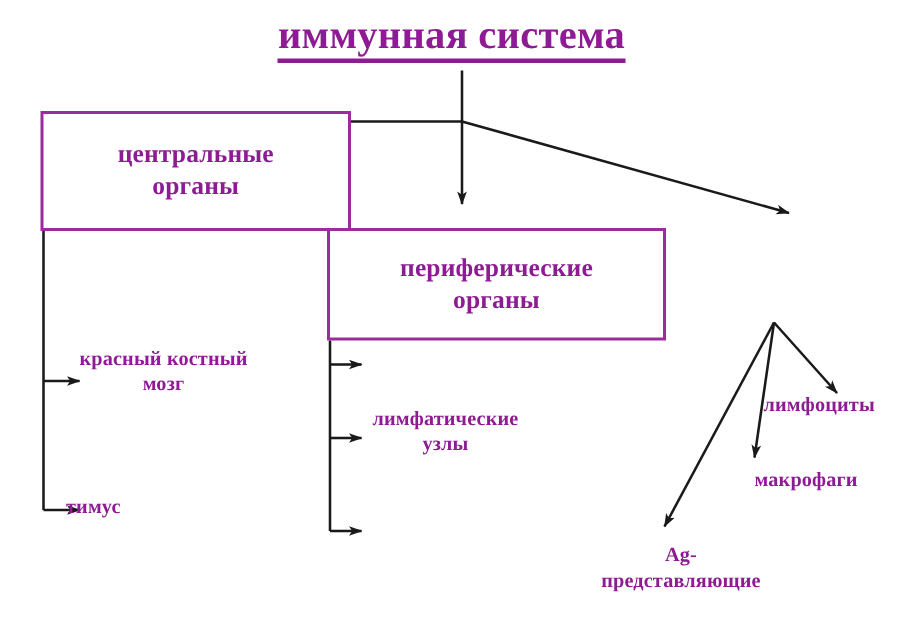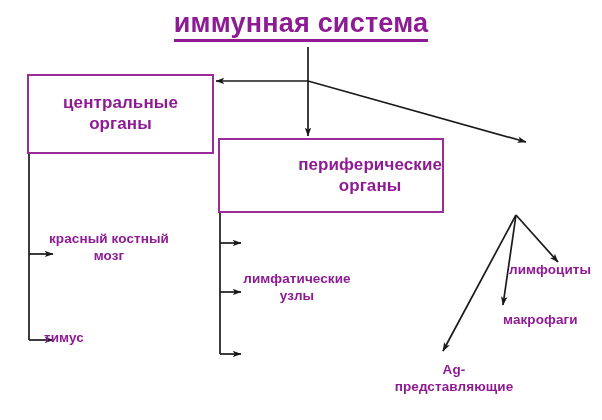--- a/index.html
+++ b/index.html
@@ -6,21 +6,21 @@
     margin: 0;
     padding: 0;
     background: #ffffff;
   }
   #diagram-root {
     position: relative;
     width: 602px;
     height: 420px;
     background: #ffffff;
     overflow: hidden;
-    font-family: Liberation Sans, sans-serif;
+    font-family: Liberation Serif, serif;
   }
   #svg-layer {
     position: absolute;
     left: 0;
     top: 0;
     width: 602px;
     height: 420px;
     pointer-events: none;
   }
   .node-box {
@@ -45,22 +45,22 @@
     text-align: center;
     color: #8E1B94;
     font-weight: bold;
     font-size: 27px;
     letter-spacing: 0.2px;
   }
   #title .title-underline {
     border-bottom: 3px solid #8E1B94;
     padding-bottom: 1px;
   }
-  #box-central  { left: 27px;  top: 74px;  width: 187px; height: 80px;  font-size: 17px; }
-  #box-periph   { left: 218px; top: 138px; width: 226px; height: 75px;  font-size: 17px; justify-content: flex-end; }
+  #box-central  { left: 27px;  top: 74px;  width: 207px; height: 80px;  font-size: 17px; }
+  #box-periph   { left: 218px; top: 152px; width: 226px; height: 75px;  font-size: 17px; }
   #box-cells    { left: 468px; top: 143px; width: 124px; height: 66px;  font-size: 17px; }
 
   .leaf-label {
     position: absolute;
     color: #8E1B94;
     font-weight: bold;
     font-size: 13.5px;
     line-height: 1.28;
     text-align: center;
     letter-spacing: 0.1px;

